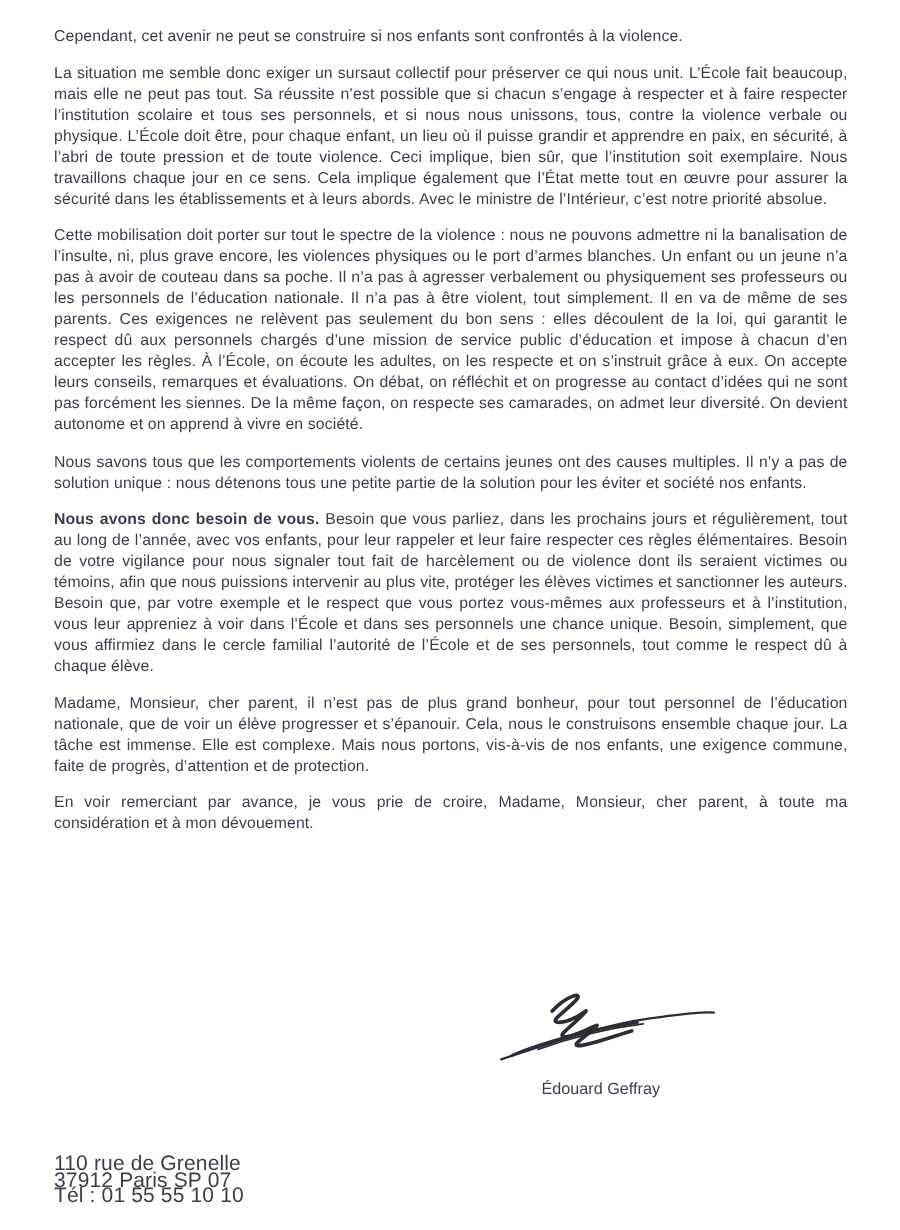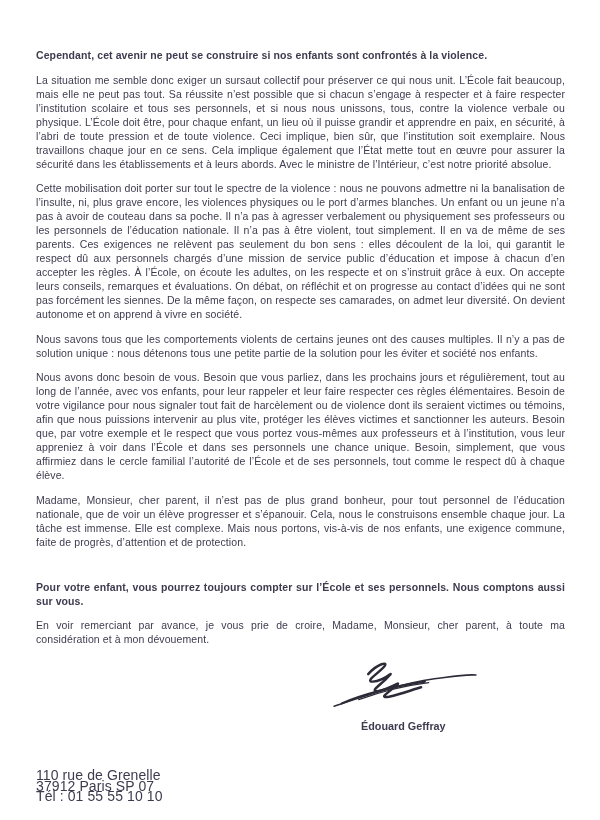--- a/index.html
+++ b/index.html
@@ -16,37 +16,37 @@
     inset: 0;
     padding: 17px 35px 0 36px;
   }
   .para {
     font-size: 10.5px;
     line-height: 14px;
     text-align: justify;
     margin-bottom: 10.5px;
     letter-spacing: 0.1px;
   }
-  .para.bold { font-weight: bold; margin-top: 31px; }
-  .lead-bold { font-weight: normal; }
+  .para.bold { font-weight: normal; }
+  .lead-bold { font-weight: bold; }
   .sig-image {
     position: absolute;
     left: 328px;
     top: 658px;
     width: 156px;
     height: 52px;
   }
   .sig-block {
     position: absolute;
     left: 345px;
     top: 719px;
     font-size: 10.8px;
     line-height: 14.5px;
   }
-  .sig-name { font-weight: bold; padding-left: 16px; }
+  .sig-name { font-weight: normal; padding-left: 16px; }
   .footer {
     position: absolute;
     left: 36px;
     top: 770px;
     font-size: 14px;
     line-height: 10.5px;
     letter-spacing: 0.1px;
   }
 </style>
 </head>
@@ -60,21 +60,20 @@
 
 
   <p class="para">Cette mobilisation doit porter sur tout le spectre de la violence : nous ne pouvons admettre ni la banalisation de l’insulte, ni, plus grave encore, les violences physiques ou le port d’armes blanches. Un enfant ou un jeune n’a pas à avoir de couteau dans sa poche. Il n’a pas à agresser verbalement ou physiquement ses professeurs ou les personnels de l’éducation nationale. Il n’a pas à être violent, tout simplement. Il en va de même de ses parents. Ces exigences ne relèvent pas seulement du bon sens : elles découlent de la loi, qui garantit le respect dû aux personnels chargés d’une mission de service public d’éducation et impose à chacun d’en accepter les règles. À l’École, on écoute les adultes, on les respecte et on s’instruit grâce à eux. On accepte leurs conseils, remarques et évaluations. On débat, on réfléchit et on progresse au contact d’idées qui ne sont pas forcément les siennes. De la même façon, on respecte ses camarades, on admet leur diversité. On devient autonome et on apprend à vivre en société.</p>
 
   <p class="para">Nous savons tous que les comportements violents de certains jeunes ont des causes multiples. Il n’y a pas de solution unique : nous détenons tous une petite partie de la solution pour les éviter et société nos enfants.</p>
 
   <p class="para"><span class="lead-bold">Nous avons donc besoin de vous.</span><span> Besoin que vous parliez, dans les prochains jours et régulièrement, tout au long de l’année, avec vos enfants, pour leur rappeler et leur faire respecter ces règles élémentaires. Besoin de votre vigilance pour nous signaler tout fait de harcèlement ou de violence dont ils seraient victimes ou témoins, afin que nous puissions intervenir au plus vite, protéger les élèves victimes et sanctionner les auteurs. Besoin que, par votre exemple et le respect que vous portez vous-mêmes aux professeurs et à l’institution, vous leur appreniez à voir dans l’École et dans ses personnels une chance unique. Besoin, simplement, que vous affirmiez dans le cercle familial l’autorité de l’École et de ses personnels, tout comme le respect dû à chaque élève.</span></p>
 
   <p class="para">Madame, Monsieur, cher parent, il n’est pas de plus grand bonheur, pour tout personnel de l’éducation nationale, que de voir un élève progresser et s’épanouir. Cela, nous le construisons ensemble chaque jour. La tâche est immense. Elle est complexe. Mais nous portons, vis-à-vis de nos enfants, une exigence commune, faite de progrès, d’attention et de protection.</p>
 
-  <p class="para bold">Pour votre enfant, vous pourrez toujours compter sur l’École et ses personnels. Nous comptons aussi sur vous.</p>
 
   <p class="para">En voir remerciant par avance, je vous prie de croire, Madame, Monsieur, cher parent, à toute ma considération et à mon dévouement.</p>
 
 </div>
 
 <svg class="sig-image" viewBox="0 0 160 55" fill="none" xmlns="http://www.w3.org/2000/svg">
   <path d="M4 51 C 34 41, 74 27, 110 22 C 126 20, 142 17, 154 18" stroke="#2e2b38" stroke-width="1.6" stroke-linecap="round"></path>
   <path d="M40 17 C 50 6, 62 3, 57 9 C 50 17, 36 25, 45 25 C 58 24, 68 12, 62 19 C 54 28, 40 36, 51 35 C 64 32, 76 23, 70 29 C 62 36, 50 43, 62 41 C 76 38, 88 33, 96 31" stroke="#2e2b38" stroke-width="2.6" stroke-linecap="round"></path>
   <path d="M12 48 C 36 38, 68 30, 100 25" stroke="#2e2b38" stroke-width="2.2" stroke-linecap="round"></path>
   <path d="M30 44 C 52 36, 80 29, 104 26" stroke="#2e2b38" stroke-width="1.4" stroke-linecap="round"></path>

